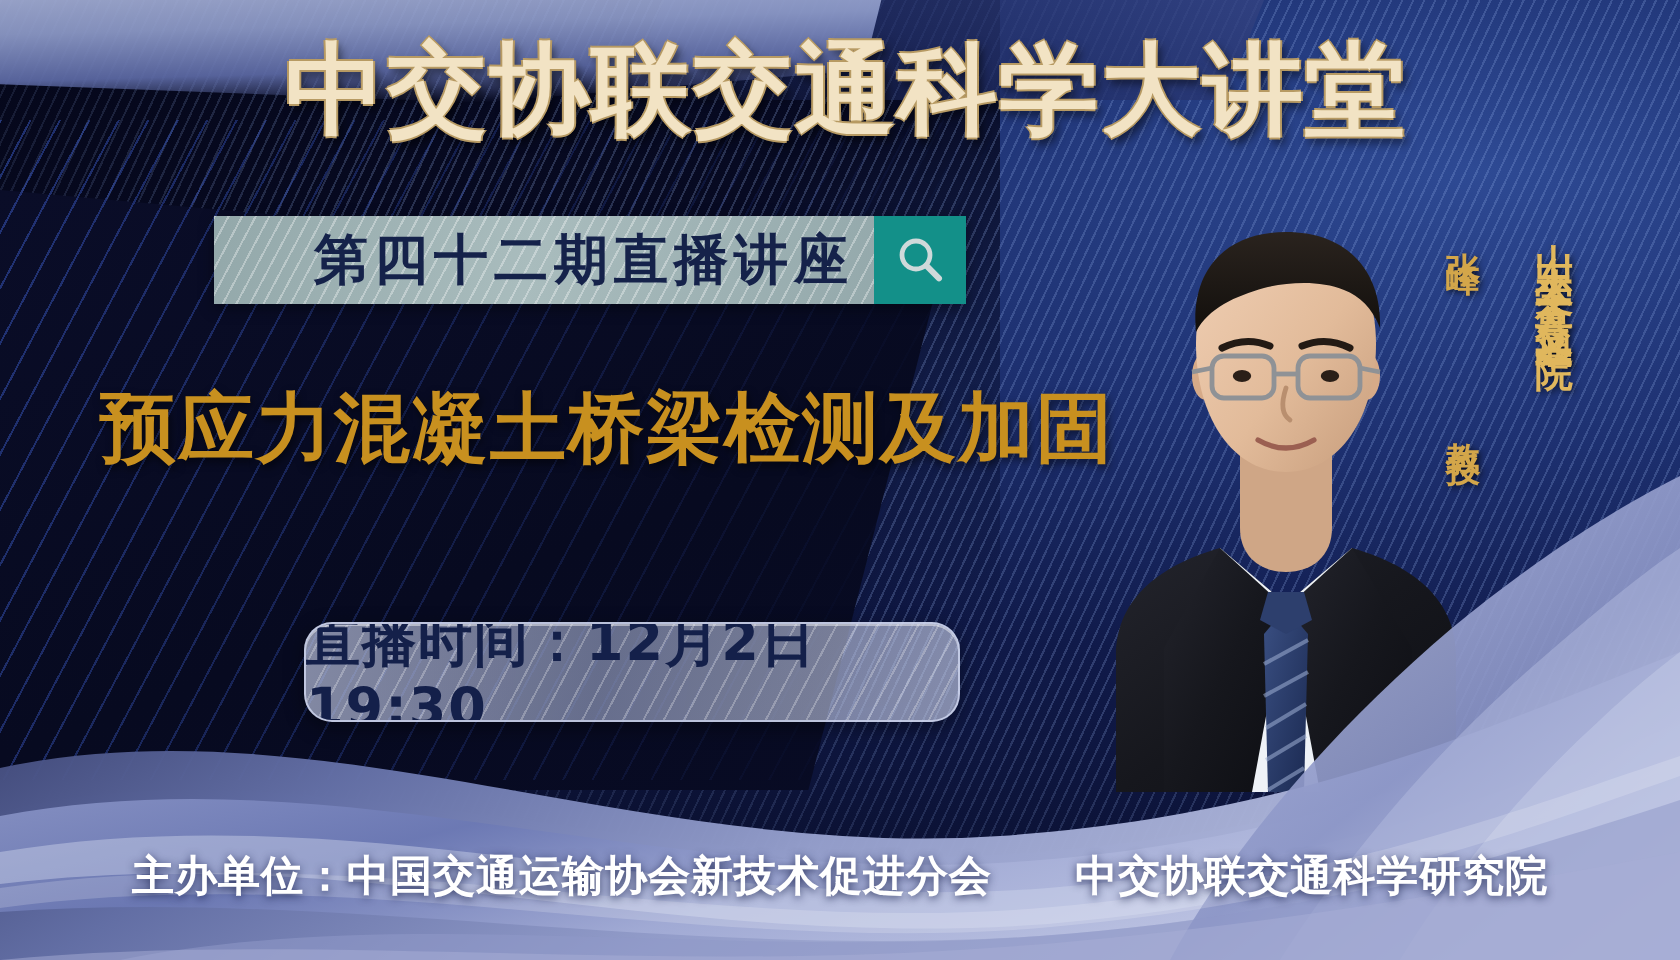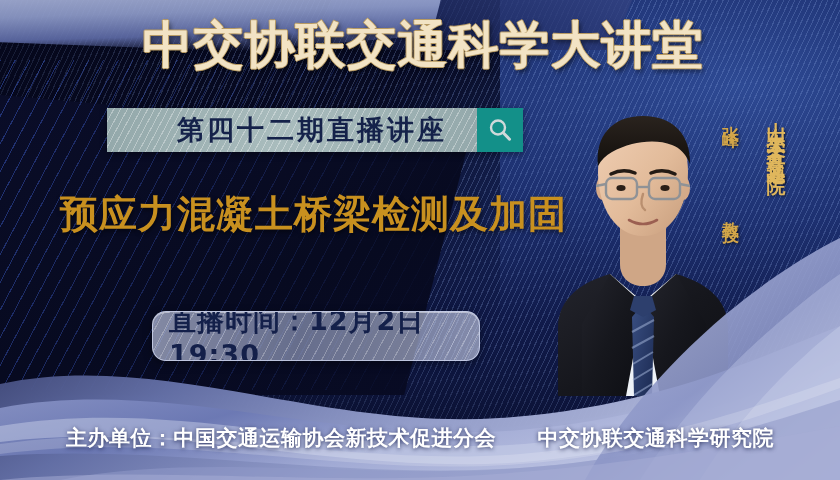--- a/index.html
+++ b/index.html
@@ -86,21 +86,21 @@
     font-family:"DejaVu Sans","Liberation Sans", sans-serif;
     text-shadow:
       1px 0 0 #b79a63, -1px 0 0 #b79a63, 0 1px 0 #b79a63, 0 -1px 0 #b79a63,
       2px 3px 5px rgba(0,0,0,.55);
     padding-left:6px;
   }
 
   
   .subtitle-bar{
     position:absolute; left:107px; top:108px;
-    width:416px; height:44px;
+    width:376px; height:44px;
     display:flex; align-items:stretch;
     background:linear-gradient(100deg,#93a8aa 0%,#a9bcbd 42%,#8fa4a7 100%);
     box-shadow:0 2px 7px rgba(0,0,0,.4);
   }
   .subtitle-bar::before{
     content:""; position:absolute; inset:0;
     background-image:repeating-linear-gradient(118deg,
       rgba(255,255,255,.33) 0px, rgba(255,255,255,.33) 1px,
       rgba(0,0,0,0) 1px, rgba(0,0,0,0) 6px);
     pointer-events:none;
@@ -118,21 +118,21 @@
   .search-box{
     position:relative;
     width:46px; flex:0 0 46px;
     background:#139089;
     display:flex; align-items:center; justify-content:center;
   }
   .search-box svg{ display:block; }
 
   
   .topic{
-    position:absolute; left:60px; top:189px;
+    position:absolute; left:50px; top:189px;
     font-size:38px; line-height:50px;
     font-weight:bold;
     letter-spacing:1px;
     color:#c8901f;
     font-family:"DejaVu Sans","Liberation Sans", sans-serif;
     text-shadow:1px 2px 4px rgba(0,0,0,.55);
     white-space:nowrap;
   }
 
   
@@ -152,21 +152,20 @@
       rgba(255,255,255,.26) 0px, rgba(255,255,255,.26) 1px,
       rgba(0,0,0,0) 1px, rgba(0,0,0,0) 9px);
     pointer-events:none;
   }
   .time-text{
     position:relative;
     font-size:27px; font-weight:bold;
     color:#14204a;
     letter-spacing:1px;
     font-family:"DejaVu Sans","Liberation Sans", sans-serif;
-    padding-left:16px;
   }
 
   
   .vtext{
     position:absolute;
     writing-mode:vertical-rl;
     text-orientation:upright;
     color:#d3a64a;
     font-weight:bold;
     font-family:"DejaVu Sans","Liberation Sans", sans-serif;

